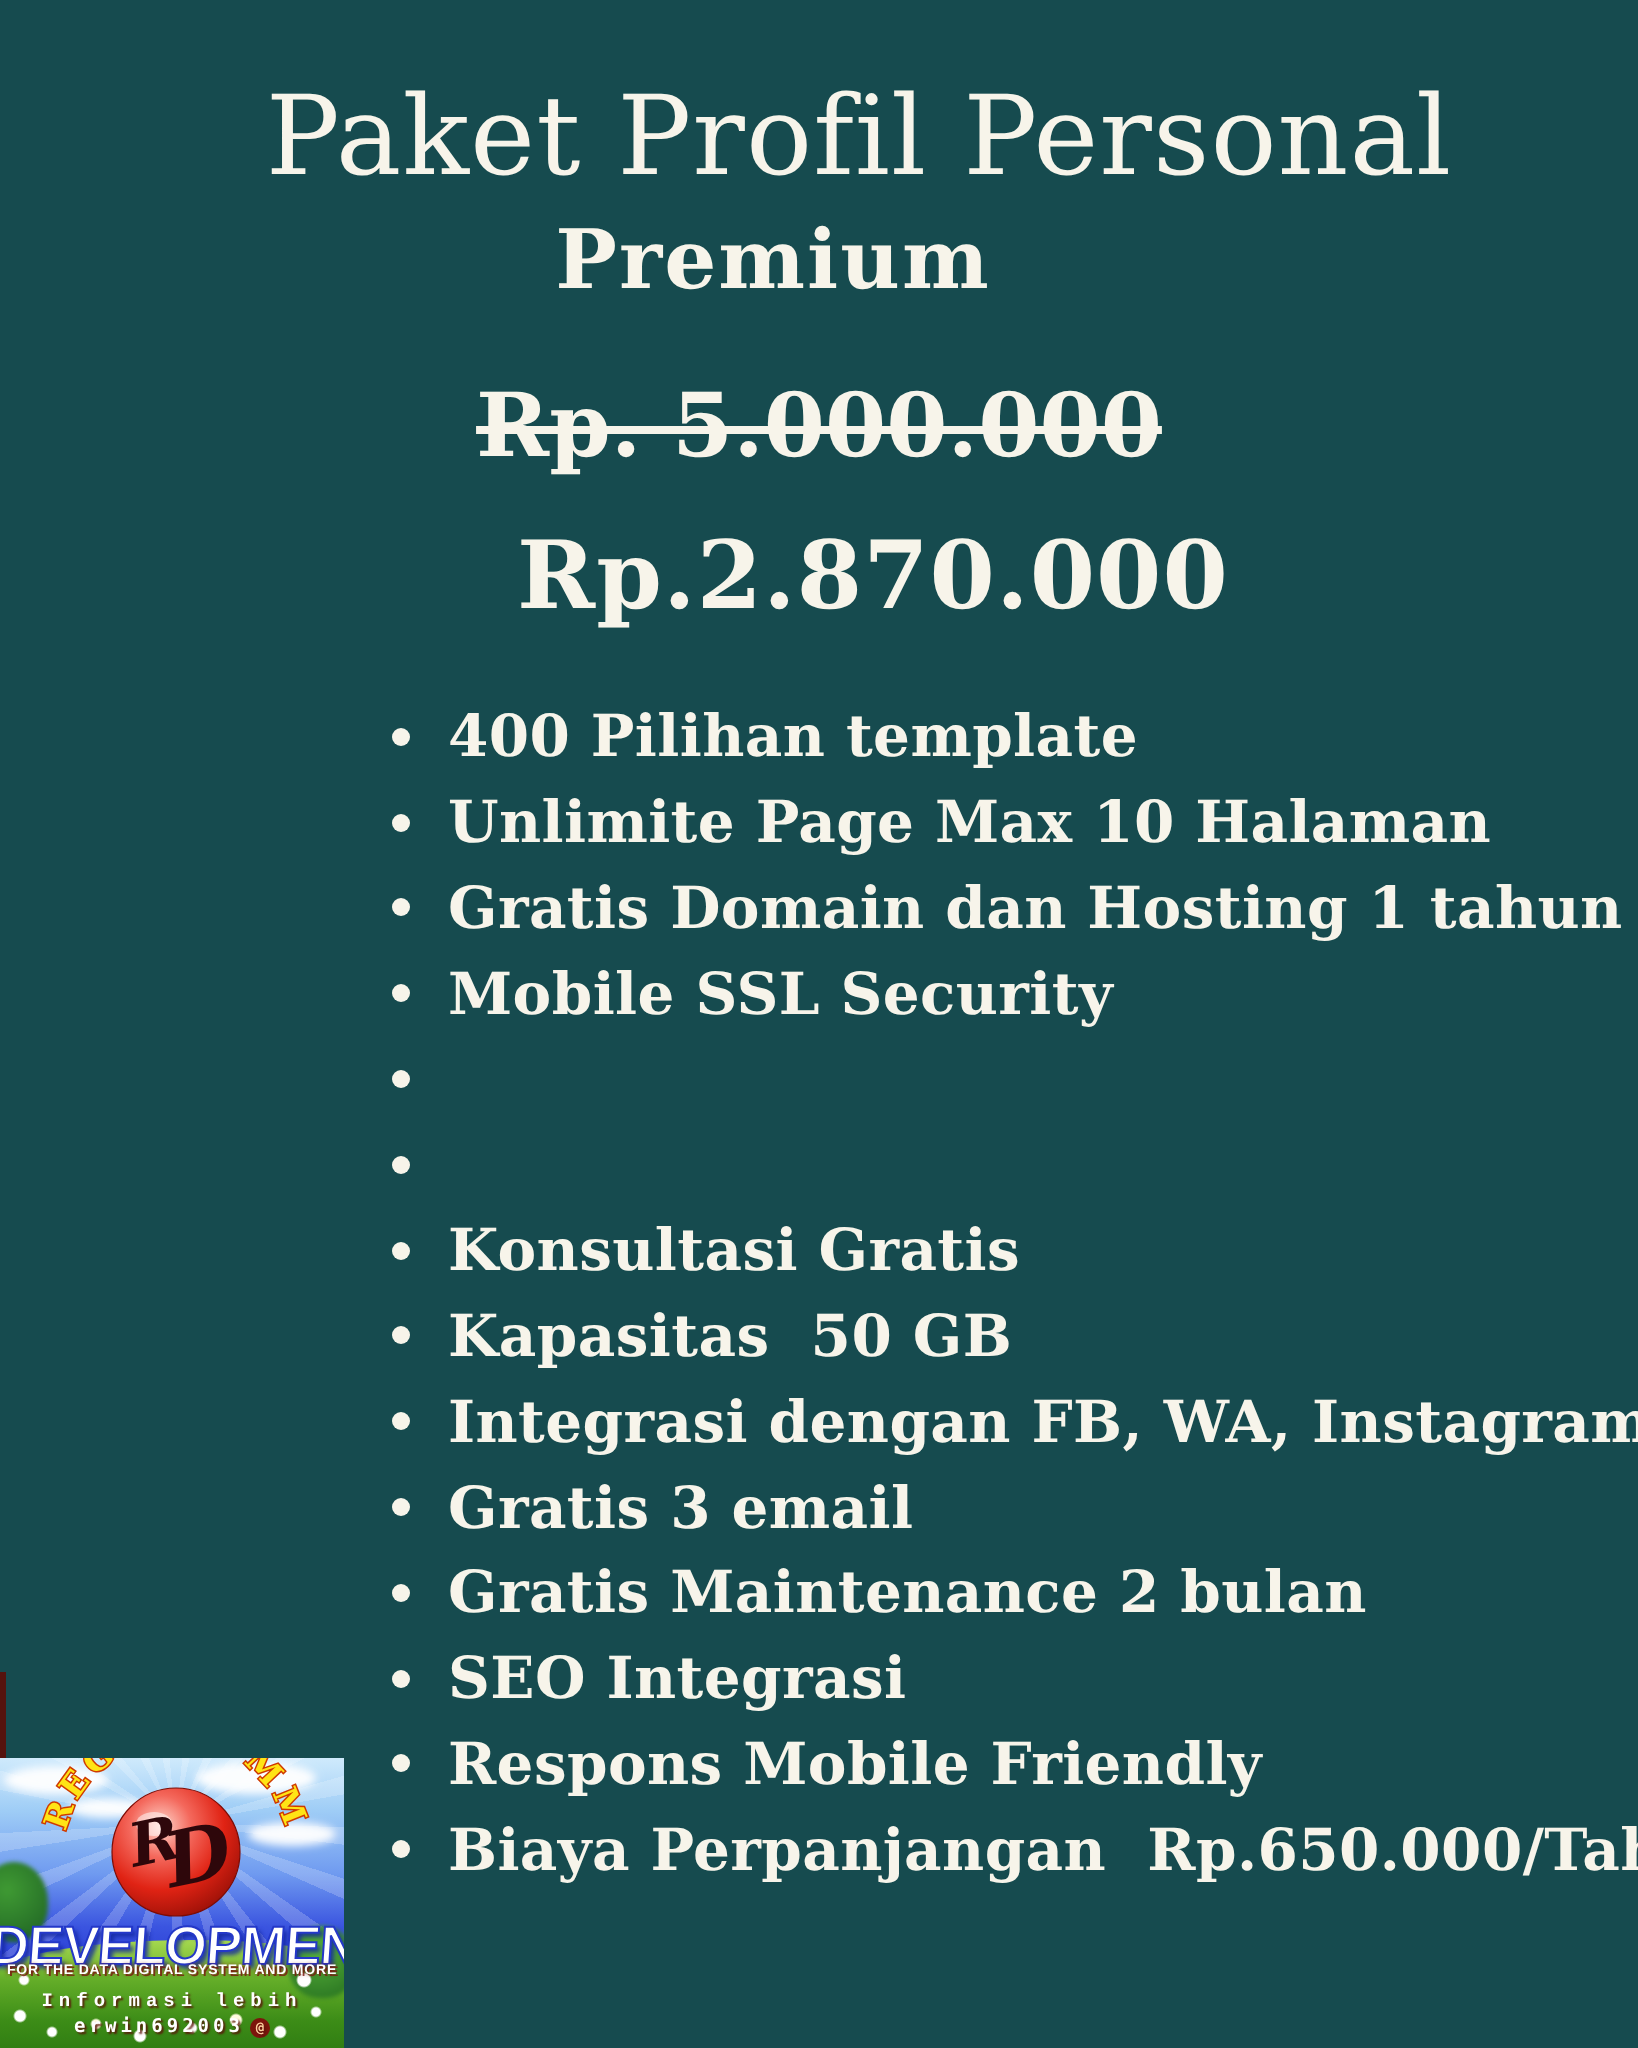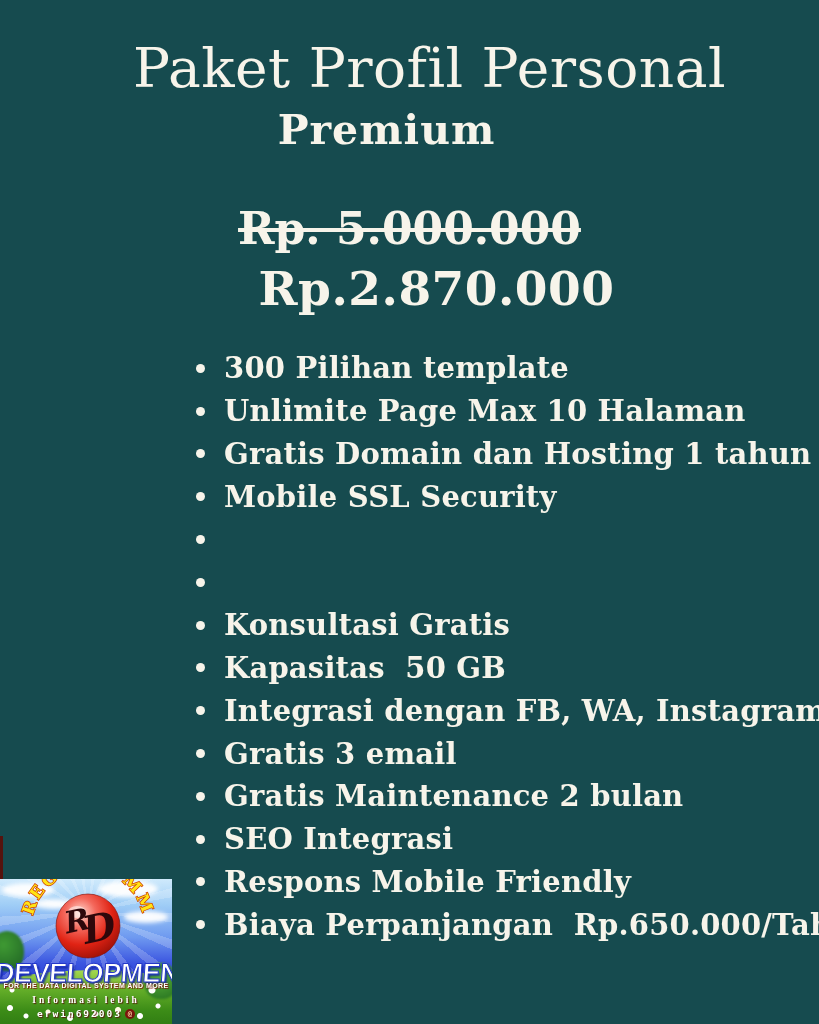--- a/index.html
+++ b/index.html
@@ -4,21 +4,21 @@
 <style>
   html,body{margin:0;padding:0;}
   body{width:819px;height:1024px;overflow:hidden;background:#164b4f;
        font-family:"DejaVu Serif", serif;}
   .poster{position:absolute;inset:0;width:819px;height:1000px;background:#164b4f;color:#f7f4ea;}
 
   .title{position:absolute;top:36px;left:0;width:100%;text-align:center;
          font-size:55px;letter-spacing:0.5px;transform:translateX(20px);white-space:nowrap;}
   .subtitle{position:absolute;top:106px;left:0;width:100%;text-align:center;
          font-size:41px;font-weight:bold;letter-spacing:1px;transform:translateX(-23px);}
-  .price-old{position:absolute;top:203px;left:0;width:100%;text-align:center;
+  .price-old{position:absolute;top:188px;left:0;width:100%;text-align:center;
          font-size:44px;font-weight:bold;
          text-decoration:line-through;text-decoration-thickness:4px;}
   .price-new{position:absolute;top:261px;left:0;width:100%;text-align:center;
          font-size:47px;font-weight:bold;letter-spacing:0.5px;margin-left:27px;}
 
   .features{position:absolute;top:347px;left:196px;}
   .feature{display:flex;align-items:center;height:42.8px;}
   .dot{width:9px;height:9px;border-radius:50%;background:#f7f4ea;margin-right:19px;flex:none;}
   .ft{font-size:29px;font-weight:bold;letter-spacing:0.2px;white-space:pre;}
 
@@ -57,21 +57,21 @@
   .dev-name{position:absolute;top:79px;left:-5px;width:185px;
         font-family:"Liberation Sans",sans-serif;font-weight:bold;font-size:27px;
         color:#fff;white-space:nowrap;letter-spacing:-0.5px;transform:skewX(-4deg);
         -webkit-text-stroke:1px #2438c8;
         text-shadow:2px 2px 2px rgba(20,40,160,0.85);}
   .tagline{position:absolute;top:103px;left:0;width:100%;text-align:center;
         font-family:"Liberation Sans",sans-serif;font-weight:bold;font-size:7px;
         letter-spacing:0.4px;color:#fff;white-space:nowrap;
         text-shadow:0 0 2px #7a1a10,1px 1px 0 rgba(122,26,16,.8);}
   .info-line{position:absolute;top:116px;left:0;width:100%;text-align:center;
-        font-family:Liberation Serif, serif;font-weight:bold;font-size:9.5px;
+        font-family:Liberation Mono, monospace;font-weight:bold;font-size:9.5px;
         letter-spacing:3px;color:#fff;white-space:nowrap;
         text-shadow:1px 1px 1px rgba(90,20,10,.9);}
   .contact-line{position:absolute;top:128.5px;left:0;width:100%;
         display:flex;justify-content:center;align-items:flex-end;gap:3px;
         font-family:"DejaVu Sans Mono",monospace;font-weight:bold;font-size:9.5px;
         letter-spacing:2px;color:#fff;text-shadow:1px 1px 1px rgba(90,20,10,.9);}
   .at-icon{display:inline-block;width:10px;height:10px;border-radius:50%;
         background:#7d150c;color:#ffcf9f;font-size:7px;line-height:10px;
         text-align:center;letter-spacing:0;flex:none;}
 </style>
@@ -82,21 +82,21 @@
 
   <div class="title">Paket Profil Personal</div>
   <div class="subtitle">Premium</div>
 
   <div class="price-old">Rp. 5.000.000</div>
   <div class="price-new">Rp.2.870.000</div>
 
   <div class="features">
     <div class="feature">
         <span class="dot"></span>
-        <span class="ft">300 Pilihan template</span>
+        <span class="ft">400 Pilihan template</span>
       </div>
     <div class="feature">
         <span class="dot"></span>
         <span class="ft">Unlimite Page Max 10 Halaman</span>
       </div>
     <div class="feature">
         <span class="dot"></span>
         <span class="ft">Gratis Domain dan Hosting 1 tahun</span>
       </div>
     <div class="feature">

